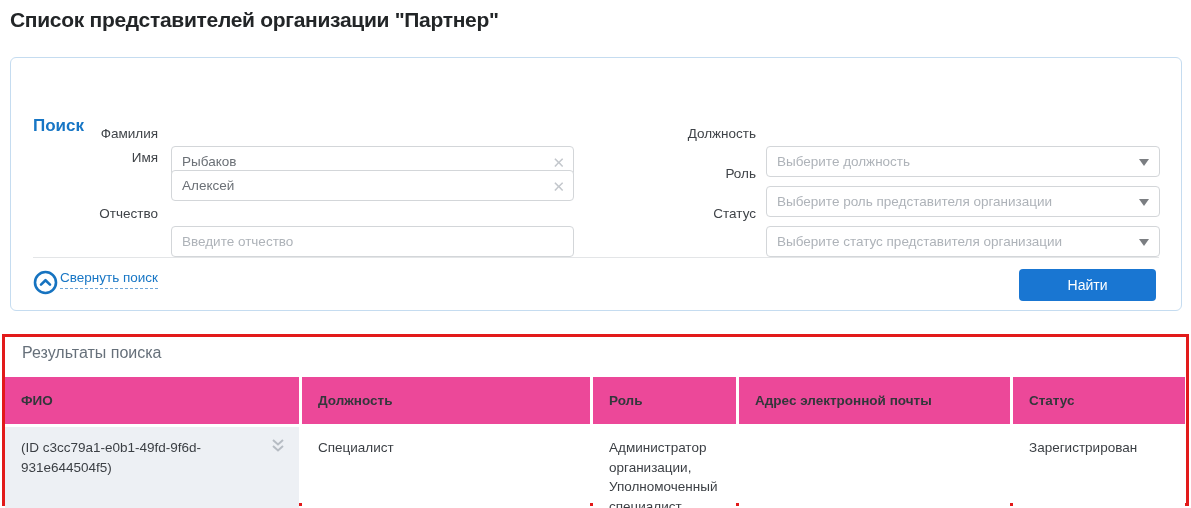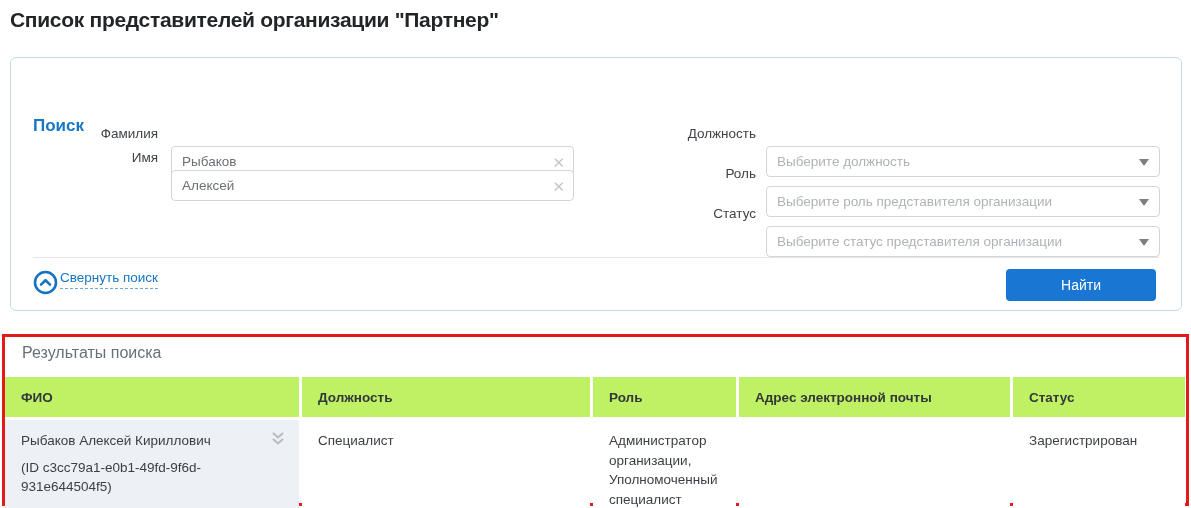--- a/index.html
+++ b/index.html
@@ -58,39 +58,39 @@
   }
   .collapse-link-wrap{
     position:absolute;left:22px;top:212px;height:28px;display:flex;align-items:flex-start;gap:2px;
     cursor:pointer;
   }
   .collapse-circle-icon{display:block;}
   .collapse-label{
     font-size:13.5px;color:#1776c5;border-bottom:1px dashed #6fa6d8;padding-bottom:3px;
   }
   .find-button{
-    position:absolute;right:25px;top:211px;width:150px;height:32px;
+    position:absolute;right:25px;top:211px;width:137px;height:32px;
     background:#1976d2;border:none;border-radius:4px;color:#ffffff;
     font-family:inherit;font-size:14px;cursor:pointer;
   }
   
   .results-box{
     position:absolute;left:2px;top:334px;width:1187px;height:172px;
     box-sizing:border-box;border:3px solid #e21a1a;background:#fff;
   }
   .results-title{
     position:absolute;left:17px;top:7px;font-size:16px;color:#66707a;
   }
   .results-table{
     position:absolute;left:0;top:40px;
     display:grid;grid-template-columns:294px 288px 143px 271px 172px;
     grid-auto-rows:min-content;column-gap:3px;row-gap:3px;
   }
   .th{
-    background:#bef264;height:40px;box-sizing:border-box;
+    background:#ec4899;height:47px;box-sizing:border-box;
     display:flex;align-items:center;padding:0 16px;
     font-size:13.5px;font-weight:700;color:#33373b;white-space:nowrap;overflow:hidden;
   }
   .td{
     box-sizing:border-box;min-height:81px;padding:11px 12px 8px 16px;
     font-size:13.5px;color:#3b3f44;line-height:1.45;background:#fff;
   }
   .td-fio{background:#edf0f4;position:relative;padding-right:42px;}
   .fio-name{margin-bottom:7px;}
   .fio-id{}
@@ -110,20 +110,26 @@
     <div class="field-box">
       <input type="text" value="Рыбаков" style="">
       <span class="clear-x">✕</span>
     </div>
   </div>
   <div class="field-row" style="left:0;top:84px;width:575px;">
     <div class="field-label">Имя</div>
     <div class="field-box">
       <input type="text" value="Алексей" style="">
       <span class="clear-x">✕</span>
+    </div>
+  </div>
+  <div class="field-row" style="left:0;top:140px;width:575px;">
+    <div class="field-label">Отчество</div>
+    <div class="field-box">
+      <input type="text" placeholder="Введите отчество" style="">
     </div>
   </div>
 
   <div class="field-row right-col" style="left:0;top:60px;width:1149px;">
     <div class="field-label">Должность</div>
     <div class="field-box select-box">
       <span class="select-placeholder">Выберите должность</span>
       <span class="select-arrow"></span>
     </div>
   </div>
@@ -159,21 +165,20 @@
   <div class="results-title">Результаты поиска</div>
 
   <div class="results-table">
     <div class="th">ФИО</div>
     <div class="th">Должность</div>
     <div class="th">Роль</div>
     <div class="th">Адрес электронной почты</div>
     <div class="th">Статус</div>
 
     <div class="td td-fio">
-      <div class="fio-name">Рыбаков Алексей Кириллович</div>
       <div class="fio-id">(ID c3cc79a1-e0b1-49fd-9f6d-931e644504f5)</div>
       <span class="expander">
         <svg width="18" height="20" viewBox="0 0 18 20">
           <polyline points="4,4 9,8.5 14,4" fill="none" stroke="#b6bcc3" stroke-width="2"></polyline>
           <polyline points="4,10 9,14.5 14,10" fill="none" stroke="#b6bcc3" stroke-width="2"></polyline>
         </svg>
       </span>
     </div>
     <div class="td">Специалист</div>
     <div class="td role-text">Администратор

